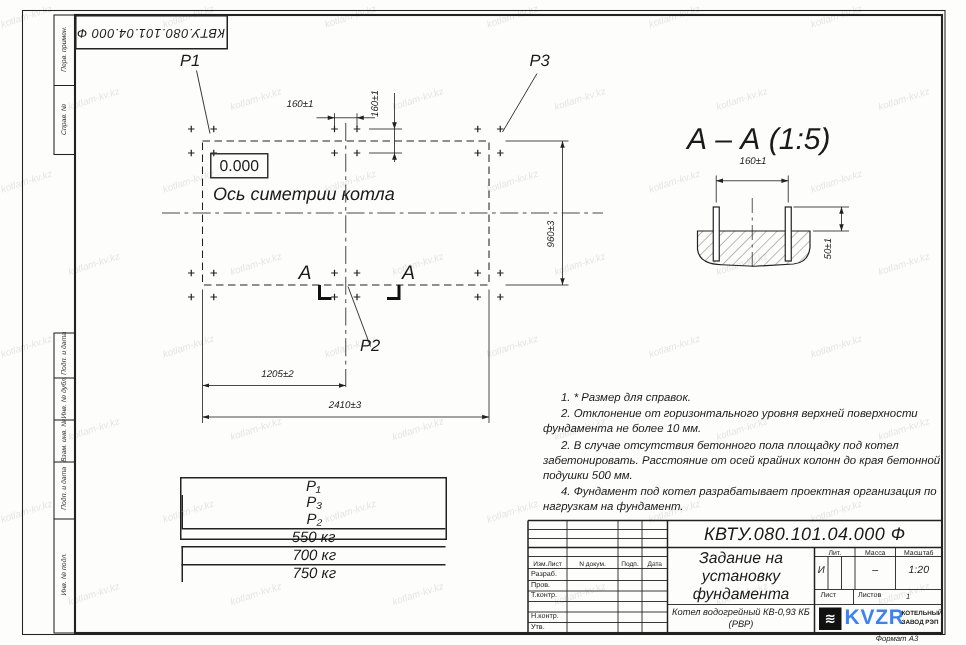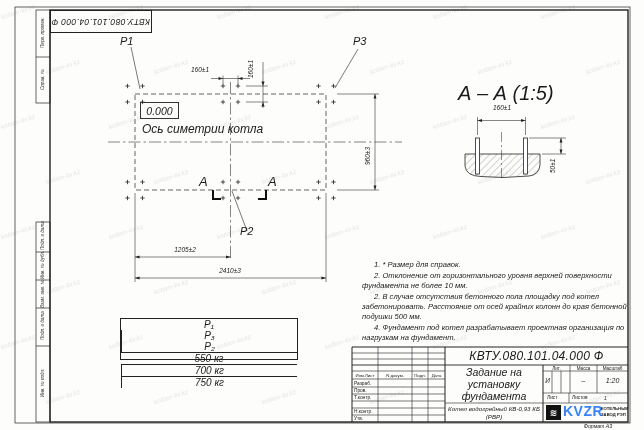--- a/index.html
+++ b/index.html
@@ -17,21 +17,21 @@
   #wm span{position:absolute;transform:rotate(-18deg);font-size:6.5px;color:rgba(150,140,135,.22);
            font-style:italic;pointer-events:none;}
   .note{font-style:italic;font-size:7.6px;line-height:1.32;text-indent:12px;margin:0 0 1px 0;}
   .ptable{position:absolute;left:120px;top:318px;width:176px;height:40px;display:grid;
           grid-template-columns:1fr;grid-template-rows:1fr 1fr;border:1px solid #222;background:transparent;}
   .ptable div{border-left:1px solid #222;border-top:1px solid #222;display:flex;align-items:center;justify-content:center;
               font-style:italic;font-size:10px;}
   .ptable div:nth-child(3n+1){border-left:none;}
   .ptable div:nth-child(-n+3){border-top:none;}
   .levelbox{position:absolute;left:140px;top:102px;width:37px;height:15px;border:0.8px solid #333;
-            display:flex;align-items:center;justify-content:center;font-style:italic;font-size:10.5px;text-align:center;}
+            display:flex;align-items:center;justify-content:center;font-size:10.5px;text-align:center;}
   .stampbox{position:absolute;left:50px;top:10px;width:100px;height:21px;border:0.8px solid #222;
             display:flex;align-items:center;justify-content:center;}
   .stampbox span{transform:rotate(180deg);font-size:8.5px;font-style:italic;letter-spacing:.4px;}
   .logobox{position:absolute;left:546px;top:405px;width:15px;height:15px;background:#111;color:#fff;
            display:flex;align-items:center;justify-content:center;font-size:9px;font-weight:bold;}
 </style>
 </head>
 <body>
 
 <div id="sheet">

